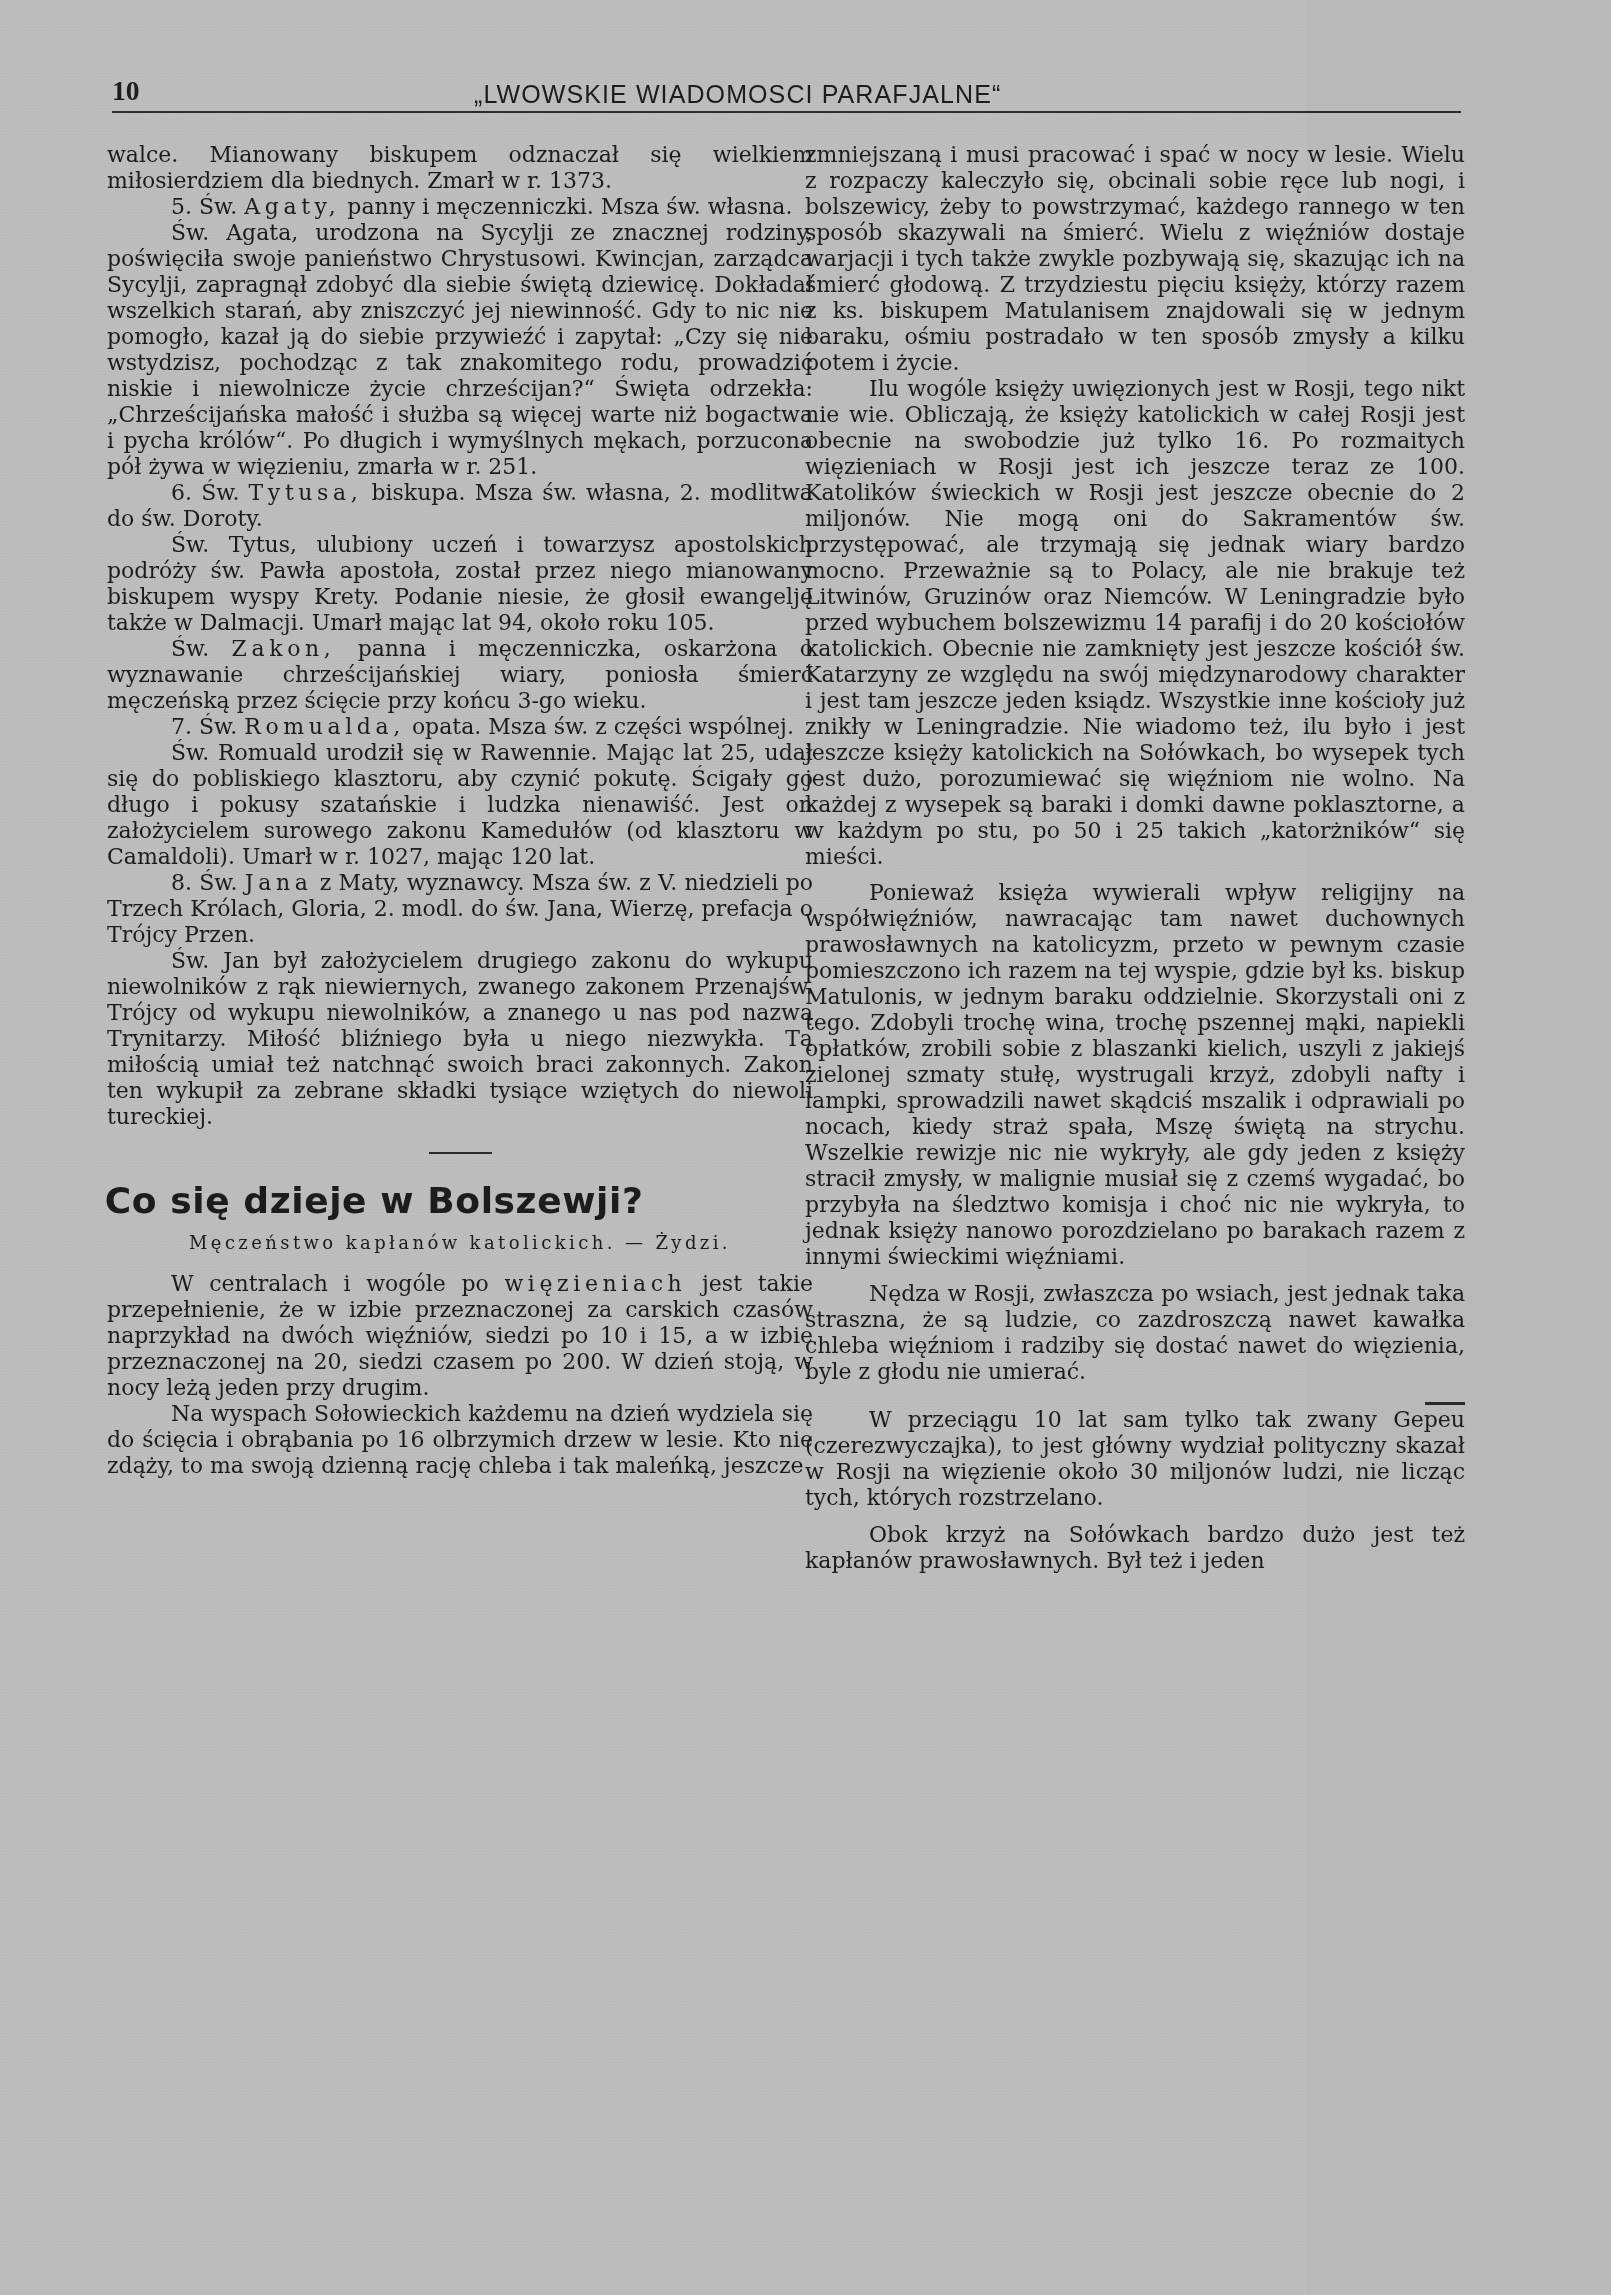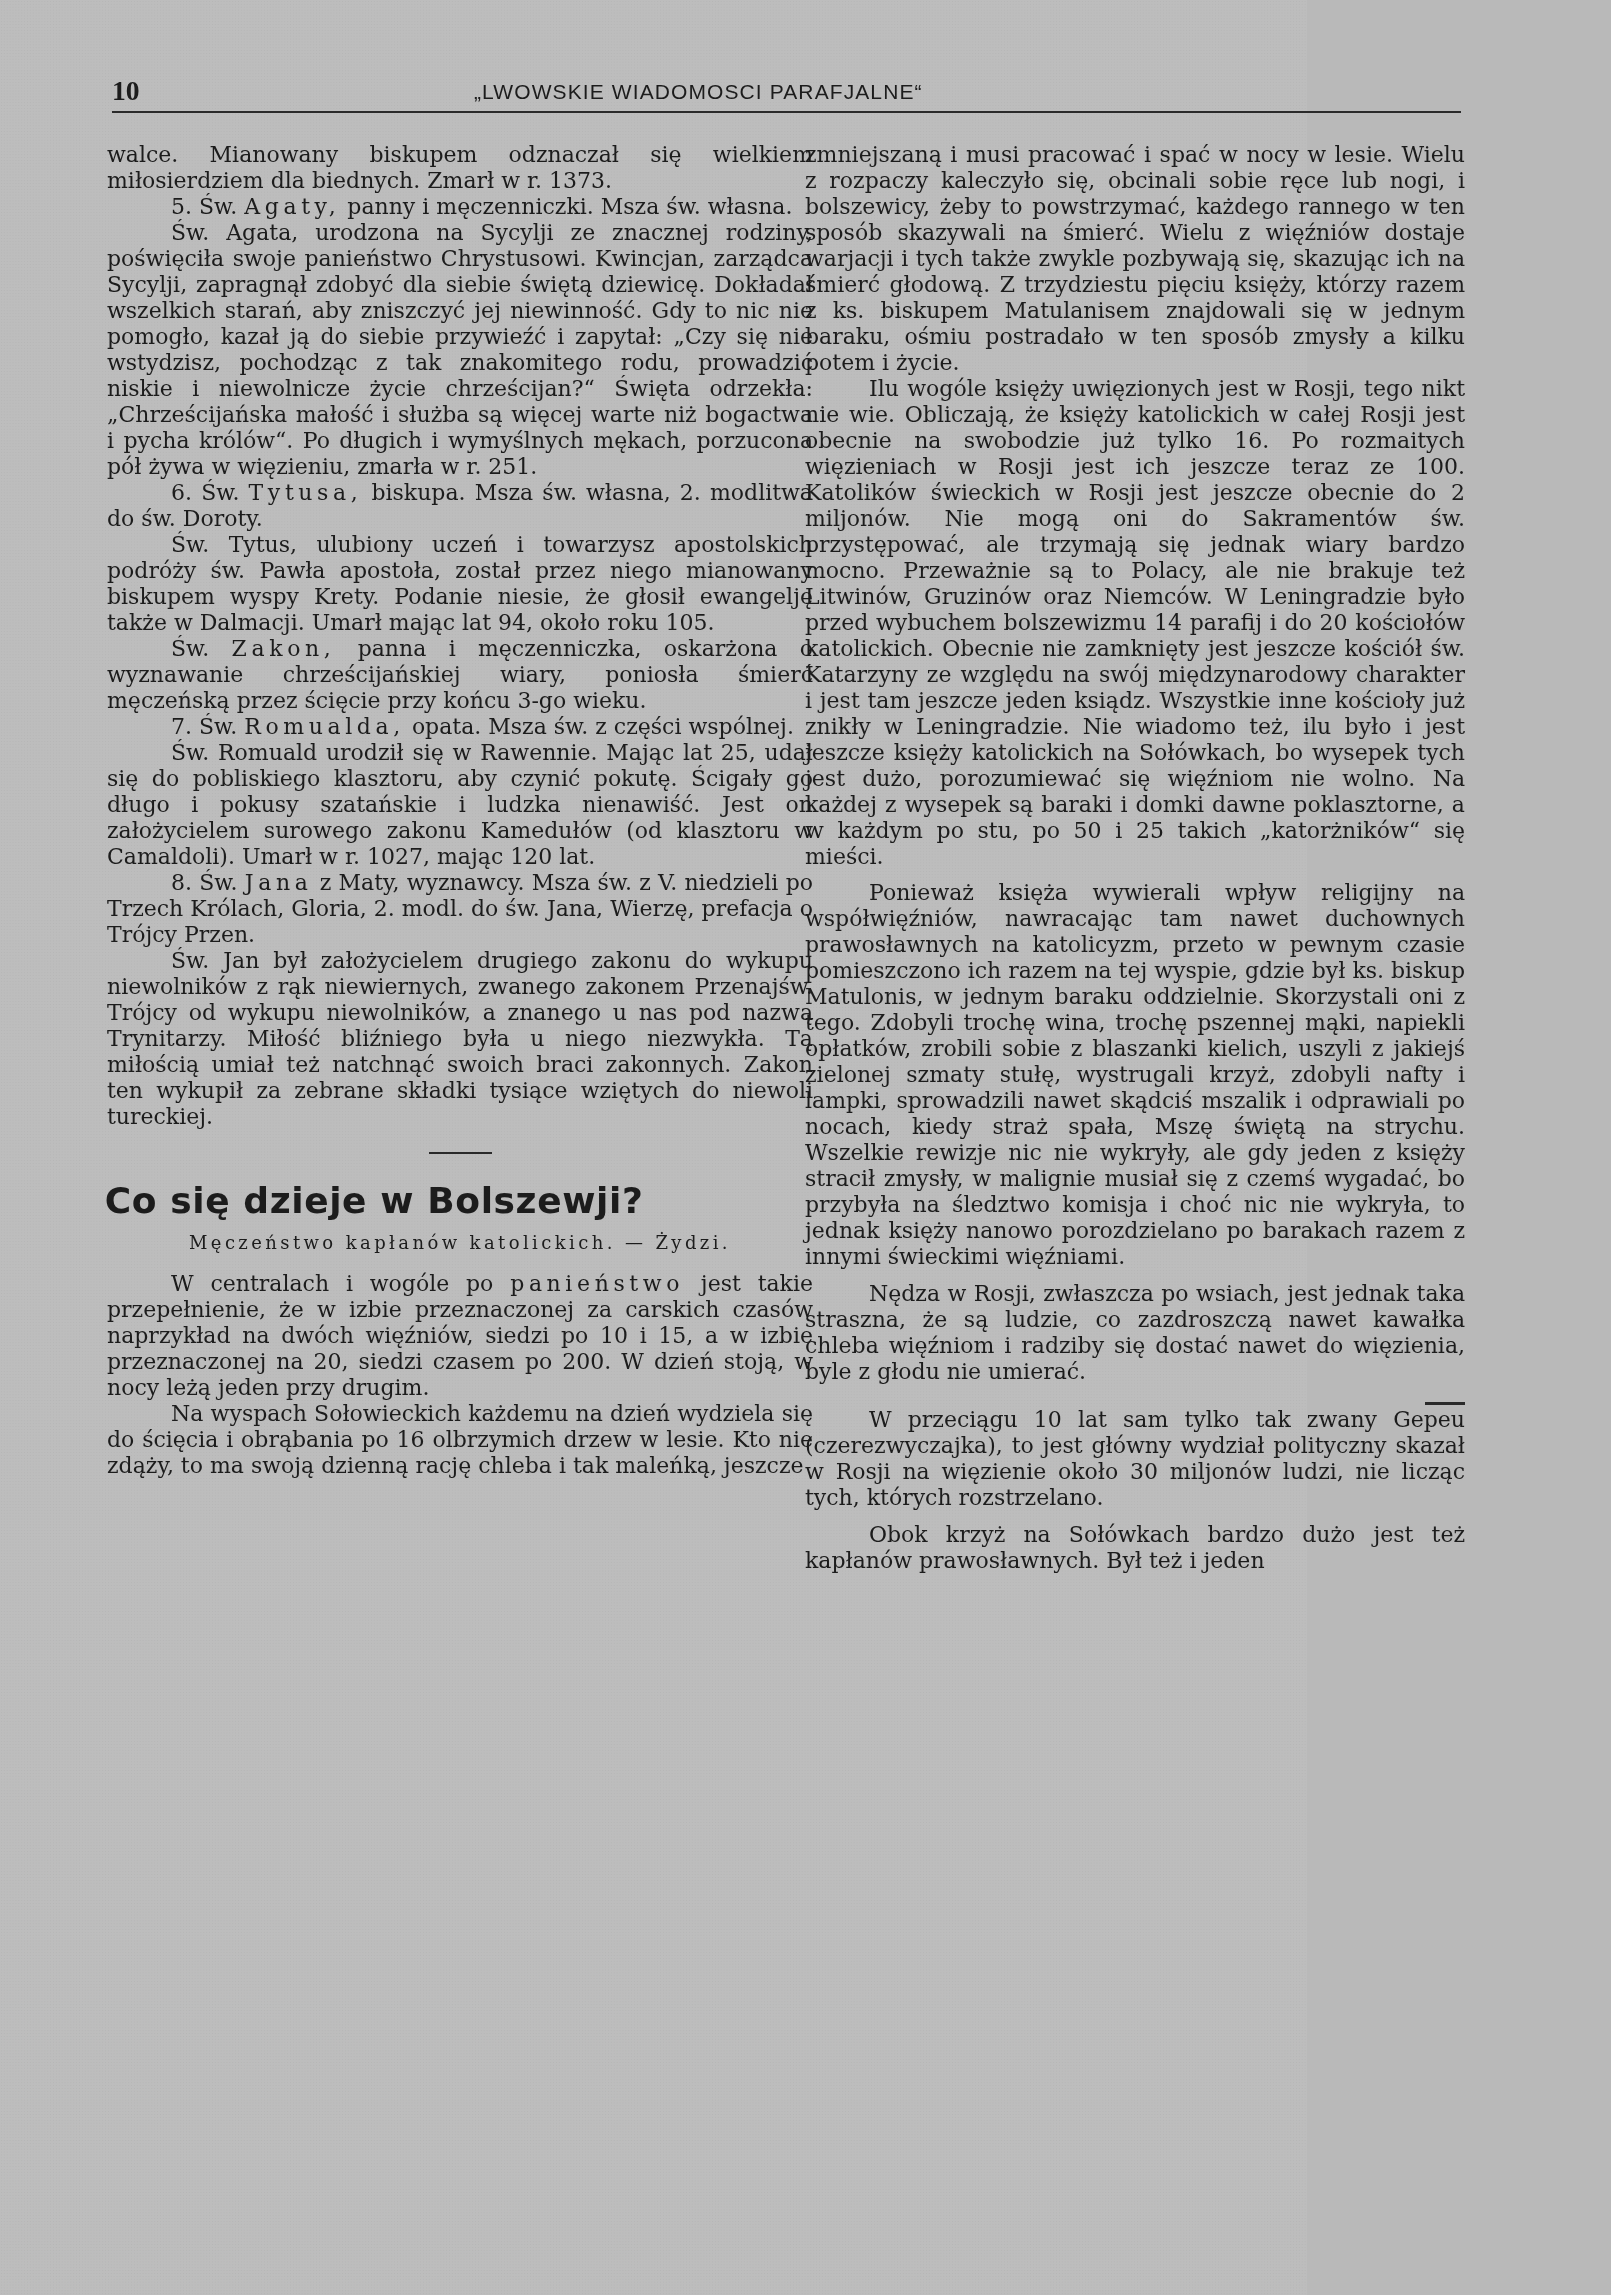--- a/index.html
+++ b/index.html
@@ -20,21 +20,21 @@
   .header {
     position: absolute; left: 112px; top: 75px; width: 1349px; height: 34px;
   }
   .page-number {
     position: absolute; left: 0; top: 0;
     font-size: 27.6px; font-weight: bold;
     font-family: "Liberation Serif", serif;
   }
   .running-title {
     position: absolute; left: 362px; top: 4.6px;
-    font-size: 21px; letter-spacing: 1.1px;
+    font-size: 25px; letter-spacing: 1.1px;
     font-family: "Liberation Sans", sans-serif;
     text-align: right;
   }
   .header-rule {
     position: absolute; left: 112px; top: 111px; width: 1349px; height: 2.3px;
     background: #2a2a2a;
   }
   .col {
     position: absolute; top: 142px;
     font-size: 22px; line-height: 26px;
@@ -88,21 +88,21 @@
     <p class="indent"><span>7. Św.</span> <span class="spaced">Romualda,</span> <span>opata. Msza św. z części wspólnej.</span></p>
     <p class="indent">Św. Romuald urodził się w Rawennie. Mając lat 25, udał się do pobliskiego klasztoru, aby czynić pokutę. Ścigały go długo i pokusy szatańskie i ludzka nienawiść. Jest on założycielem surowego zakonu Kamedułów (od klasztoru w Camaldoli). Umarł w r. 1027, mając 120 lat.</p>
     <p class="indent"><span>8. Św.</span> <span class="spaced">Jana</span> <span>z Maty, wyznawcy. Msza św. z V. niedzieli po Trzech Królach, Gloria, 2. modl. do św. Jana, Wierzę, prefacja o Trójcy Przen.</span></p>
     <p class="indent">Św. Jan był założycielem drugiego zakonu do wykupu niewolników z rąk niewiernych, zwanego zakonem Przenajśw. Trójcy od wykupu niewolników, a znanego u nas pod nazwą Trynitarzy. Miłość bliźniego była u niego niezwykła. Tą miłością umiał też natchnąć swoich braci zakonnych. Zakon ten wykupił za zebrane składki tysiące wziętych do niewoli tureckiej.</p>
 
     <div class="sep-rule-left"></div>
 
     <div class="article-title">Co się dzieje w Bolszewji?</div>
     <div class="article-subtitle">Męczeństwo kapłanów katolickich. — Żydzi.</div>
 
-    <p class="indent"><span>W centralach i wogóle po</span> <span class="spaced">panieństwo</span> <span>jest takie przepełnienie, że w izbie przeznaczonej za carskich czasów naprzykład na dwóch więźniów, siedzi po 10 i 15, a w izbie przeznaczonej na 20, siedzi czasem po 200. W dzień stoją, w nocy leżą jeden przy drugim.</span></p>
+    <p class="indent"><span>W centralach i wogóle po</span> <span class="spaced">więzieniach</span> <span>jest takie przepełnienie, że w izbie przeznaczonej za carskich czasów naprzykład na dwóch więźniów, siedzi po 10 i 15, a w izbie przeznaczonej na 20, siedzi czasem po 200. W dzień stoją, w nocy leżą jeden przy drugim.</span></p>
     <p class="indent">Na wyspach Sołowieckich każdemu na dzień wydziela się do ścięcia i obrąbania po 16 olbrzymich drzew w lesie. Kto nie zdąży, to ma swoją dzienną rację chleba i tak maleńką, jeszcze</p>
   </div>
 
   <div class="col col-right">
     <p>zmniejszaną i musi pracować i spać w nocy w lesie. Wielu z rozpaczy kaleczyło się, obcinali sobie ręce lub nogi, i bolszewicy, żeby to powstrzymać, każdego rannego w ten sposób skazywali na śmierć. Wielu z więźniów dostaje warjacji i tych także zwykle pozbywają się, skazując ich na śmierć głodową. Z trzydziestu pięciu księży, którzy razem z ks. biskupem Matulanisem znajdowali się w jednym baraku, ośmiu postradało w ten sposób zmysły a kilku potem i życie.</p>
     <p class="indent">Ilu wogóle księży uwięzionych jest w Rosji, tego nikt nie wie. Obliczają, że księży katolickich w całej Rosji jest obecnie na swobodzie już tylko 16. Po rozmaitych więzieniach w Rosji jest ich jeszcze teraz ze 100. Katolików świeckich w Rosji jest jeszcze obecnie do 2 miljonów. Nie mogą oni do Sakramentów św. przystępować, ale trzymają się jednak wiary bardzo mocno. Przeważnie są to Polacy, ale nie brakuje też Litwinów, Gruzinów oraz Niemców. W Leningradzie było przed wybuchem bolszewizmu 14 parafij i do 20 kościołów katolickich. Obecnie nie zamknięty jest jeszcze kościół św. Katarzyny ze względu na swój międzynarodowy charakter i jest tam jeszcze jeden ksiądz. Wszystkie inne kościoły już znikły w Leningradzie. Nie wiadomo też, ilu było i jest jeszcze księży katolickich na Sołówkach, bo wysepek tych jest dużo, porozumiewać się więźniom nie wolno. Na każdej z wysepek są baraki i domki dawne poklasztorne, a w każdym po stu, po 50 i 25 takich „katorżników“ się mieści.</p>
     <div class="gap"></div>
     <p class="indent">Ponieważ księża wywierali wpływ religijny na współwięźniów, nawracając tam nawet duchownych prawosławnych na katolicyzm, przeto w pewnym czasie pomieszczono ich razem na tej wyspie, gdzie był ks. biskup Matulonis, w jednym baraku oddzielnie. Skorzystali oni z tego. Zdobyli trochę wina, trochę pszennej mąki, napiekli opłatków, zrobili sobie z blaszanki kielich, uszyli z jakiejś zielonej szmaty stułę, wystrugali krzyż, zdobyli nafty i lampki, sprowadzili nawet skądciś mszalik i odprawiali po nocach, kiedy straż spała, Mszę świętą na strychu. Wszelkie rewizje nic nie wykryły, ale gdy jeden z księży stracił zmysły, w malignie musiał się z czemś wygadać, bo przybyła na śledztwo komisja i choć nic nie wykryła, to jednak księży nanowo porozdzielano po barakach razem z innymi świeckimi więźniami.</p>
     <div class="gap"></div>
     <p class="indent">Nędza w Rosji, zwłaszcza po wsiach, jest jednak taka straszna, że są ludzie, co zazdroszczą nawet kawałka chleba więźniom i radziby się dostać nawet do więzienia, byle z głodu nie umierać.</p>

